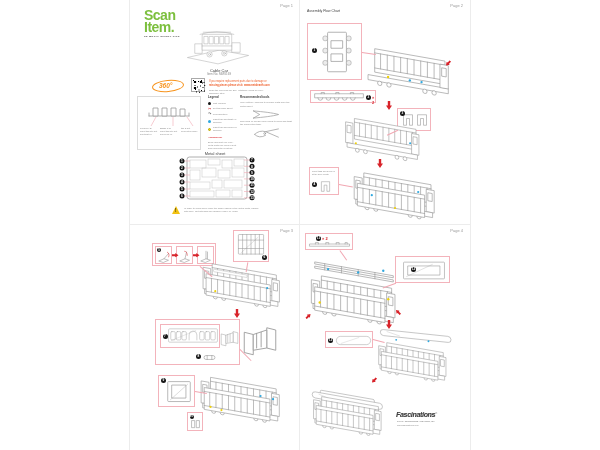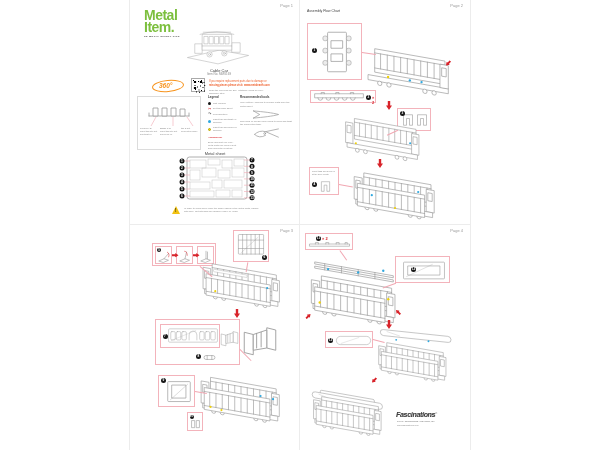--- a/index.html
+++ b/index.html
@@ -204,21 +204,21 @@
           <path class="ln" d="M6 16 h40 M6 16 v-3 M46 16 v-3"></path>
           <path class="fw" d="M10 16 v-8 h5 v8 Z M19 16 v-8 h5 v8 Z M28 16 v-8 h5 v8 Z M37 16 v-7 h5 v7 Z"></path>
         </g>
     </defs>
   </svg>
 
   <section class="page" id="p1">
     <span class="pglbl">Page 1</span>
 
     <div class="brand">
-      <div>Metal</div>
+      <div>Scan</div>
       <div>Item.</div>
       <div class="tag">3D METAL MODEL KITS</div>
     </div>
 
     <div class="illus" style="left:56px;top:28px;width:64px;height:38px">
       <svg viewBox="0 0 120 72">
         <path class="fw" d="M2 56 L60 68 L118 52 L62 42 Z"></path>
         <path class="fw" d="M16 30 h14 v18 h-14 Z"></path>
           <path class="fw" d="M86 28 h16 v18 h-16 Z"></path>
         <rect class="fw" x="30" y="12" width="56" height="30"></rect>

